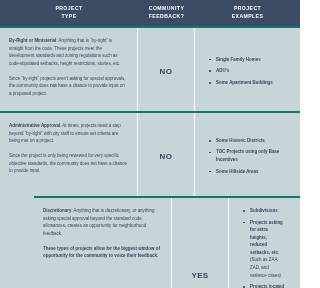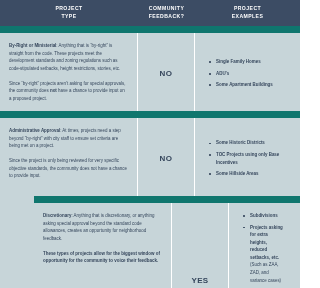--- a/index.html
+++ b/index.html
@@ -32,21 +32,21 @@
     box-sizing:border-box;
   }
   .col-type{flex:0 0 138px;}
   .col-fb{flex:0 0 57px;}
   .col-ex{flex:1 1 auto;}
   .th .stack{display:block;}
   
   .trow{
     display:flex;
     box-sizing:border-box;
-    border-top:7px solid #0f766e;
+    border-top:2px solid #0f766e;
   }
   .trow:first-of-type{border-top:none;}
   .r1{flex:0 0 85px;}
   .r2{flex:0 0 85px;}
   .r3{flex:1 1 auto;margin-left:34px;}
   .cell{
     box-sizing:border-box;
     padding:9px 9px 6px 9px;
     color:#35465c;
   }

